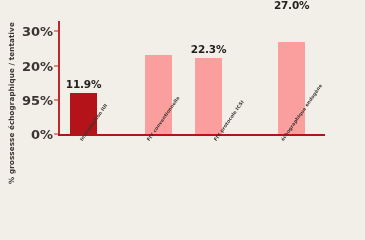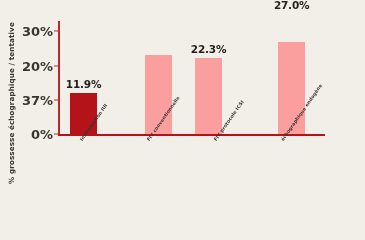--- a/index.html
+++ b/index.html
@@ -133,21 +133,21 @@
 
   <div id="y-axis-title">% grossesse échographique / tentative</div>
 
   <div id="y-axis-spine"></div>
   <div id="x-axis-spine"></div>
 
   <div id="plot-area">
 
   <div class="y-tick" style="top: 113px;">0%</div>
       <div class="y-tick-mark" style="top: 113px;"></div>
-      <div class="y-tick" style="top: 78.7576px;">37%</div>
+      <div class="y-tick" style="top: 78.7576px;">95%</div>
       <div class="y-tick-mark" style="top: 78.7576px;"></div>
       <div class="y-tick" style="top: 44.5152px;">20%</div>
       <div class="y-tick-mark" style="top: 44.5152px;"></div>
       <div class="y-tick" style="top: 10.2727px;">30%</div>
       <div class="y-tick-mark" style="top: 10.2727px;"></div>
       <div class="bar-slot" style="left: 12px; width: 27px;">
         <div class="bar-value">11.9%</div>
         <div class="bar-rect" style="height: 40.7485px; background: rgb(181, 19, 26);"></div>
       </div>
       <div class="bar-slot" style="left: 86.625px; width: 27px;">

